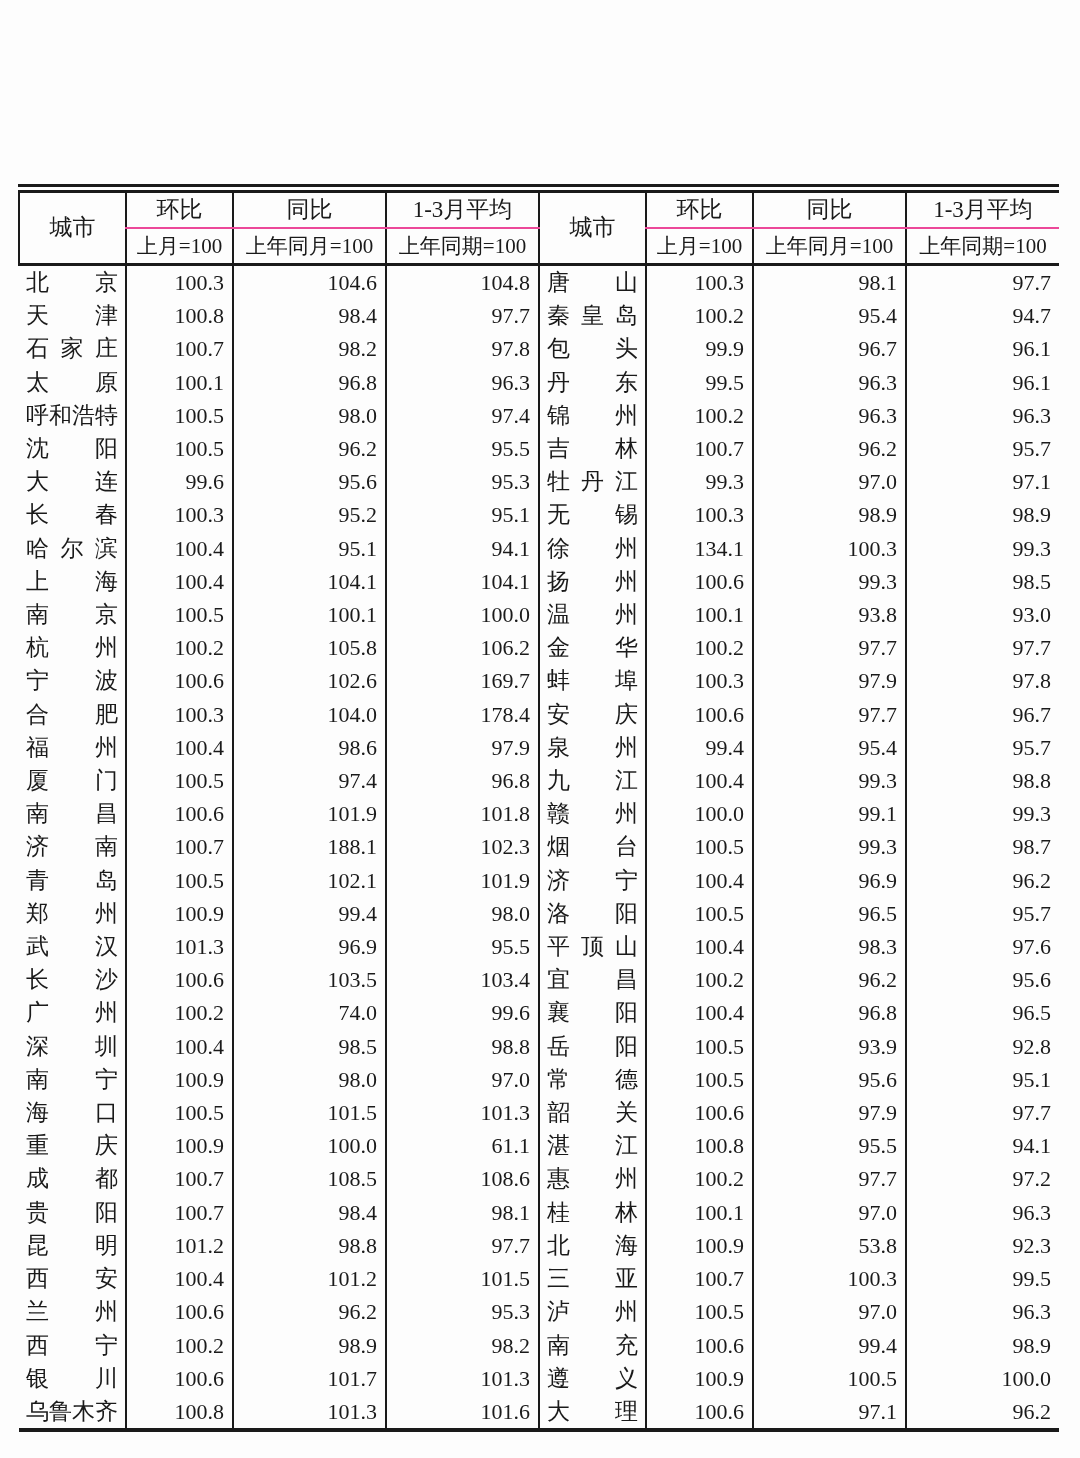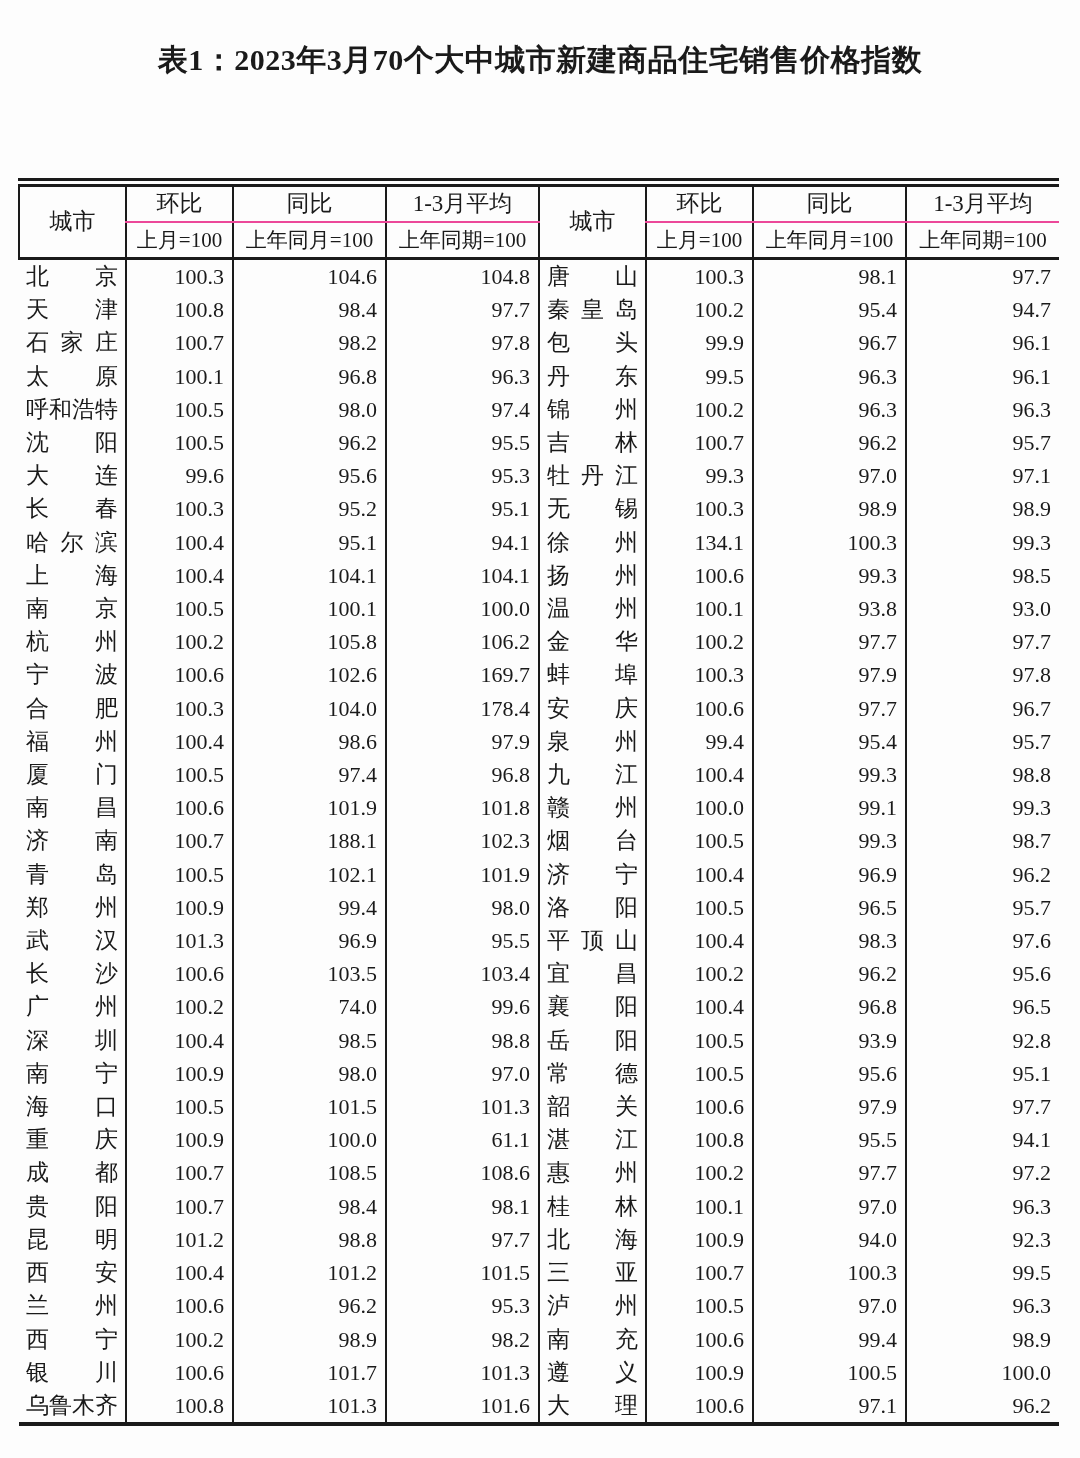--- a/index.html
+++ b/index.html
@@ -17,21 +17,21 @@
     top: 40px;
     left: 0;
     width: 100%;
     text-align: center;
     font-size: 30px;
     font-weight: 700;
     letter-spacing: 0.5px;
   }
   table.idx {
     position: absolute;
-    top: 178px;
+    top: 184px;
     left: 18px;
     width: 1040px;
     border-collapse: collapse;
     table-layout: fixed;
     border-top: 9px double #1a1a1a;
     border-bottom: 4px solid #1a1a1a;
   }
   .idx th, .idx td {
     margin: 0;
     overflow: hidden;
@@ -68,21 +68,20 @@
   }
   .idx tbody td.num {
     text-align: right;
     padding-right: 8px;
   }
 </style>
 </head>
 <body>
 
 <div class="page">
-  <div class="title">表1：2023年3月70个大中城市新建商品住宅销售价格指数</div>
 
   <table class="idx">
     <colgroup>
       <col style="width:107px">
         <col style="width:107px">
         <col style="width:153px">
         <col style="width:153px">
       <col style="width:107px">
         <col style="width:107px">
         <col style="width:153px">
@@ -399,21 +398,21 @@
           <td class="num bl">97.0</td>
           <td class="num bl">96.3</td>
         </tr>
         <tr>
           <td class="city">昆明</td>
           <td class="num bl">101.2</td>
           <td class="num bl">98.8</td>
           <td class="num bl">97.7</td>
           <td class="city bl">北海</td>
           <td class="num bl">100.9</td>
-          <td class="num bl">94.0</td>
+          <td class="num bl">53.8</td>
           <td class="num bl">92.3</td>
         </tr>
         <tr>
           <td class="city">西安</td>
           <td class="num bl">100.4</td>
           <td class="num bl">101.2</td>
           <td class="num bl">101.5</td>
           <td class="city bl">三亚</td>
           <td class="num bl">100.7</td>
           <td class="num bl">100.3</td>

